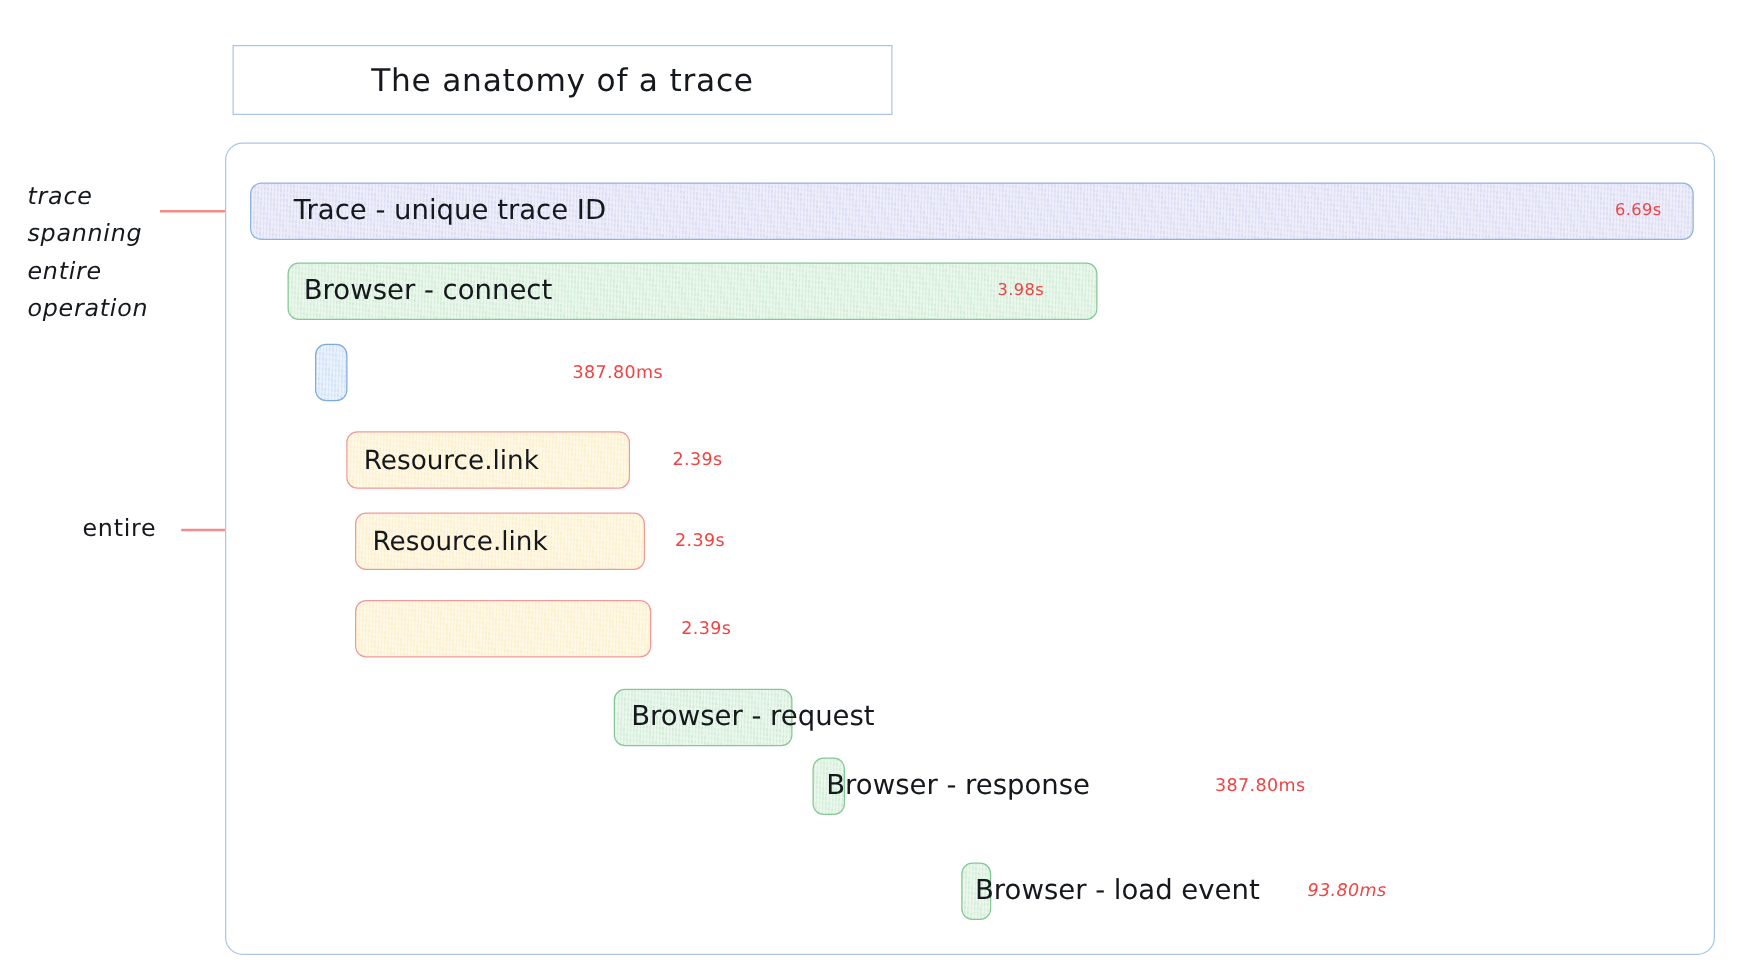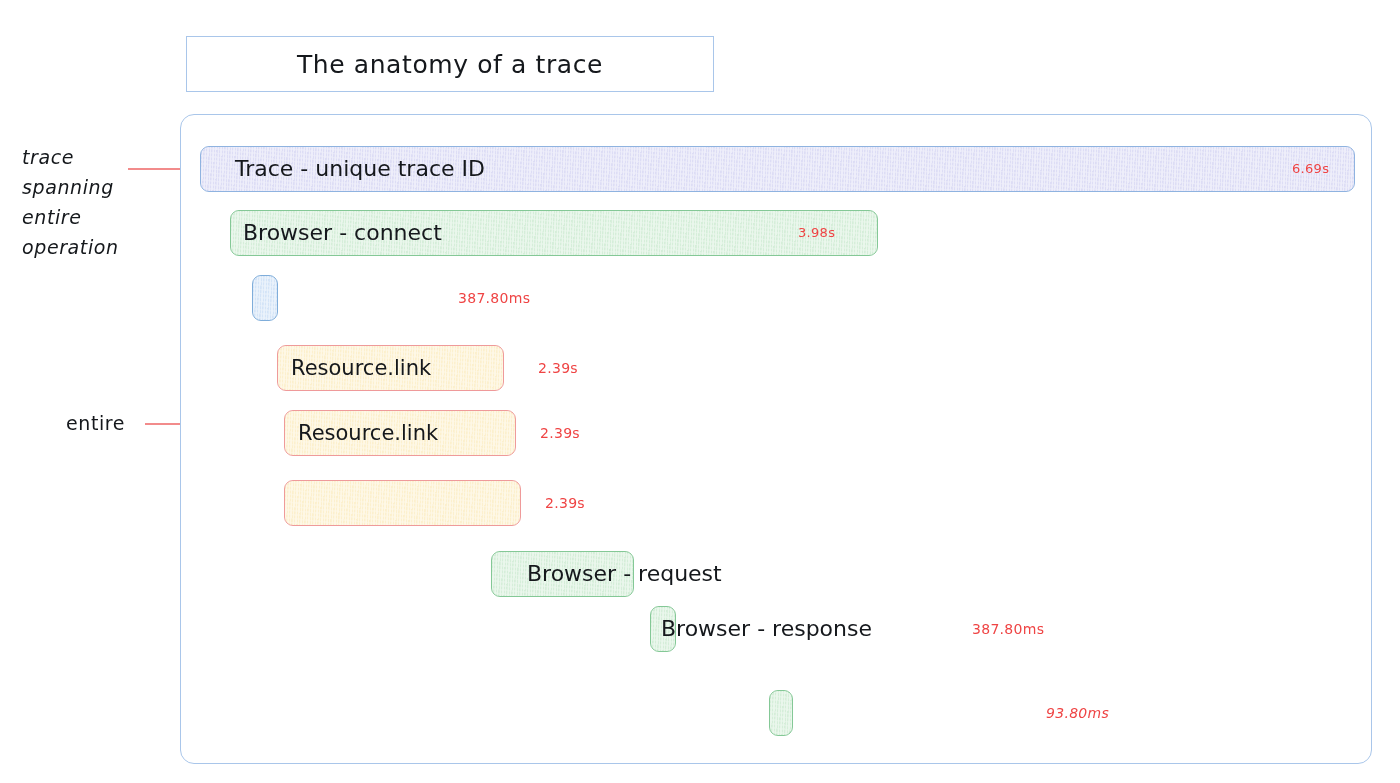--- a/index.html
+++ b/index.html
@@ -205,26 +205,27 @@
   <div class="duration" style="left:540px;">2.39s</div>
 </div>
 
 <div class="row" style="top:480px;">
   <div class="bar yellow" style="left:284px; width:237px;"></div>
   <div class="duration" style="left:545px;">2.39s</div>
 </div>
 
 <div class="row" style="top:551px;">
   <div class="bar green" style="left:491px; width:143px;"></div>
-  <div class="bar-label" style="left:527px;">Browser - request</div>
+  <div class="bar-label" style="left:505px;">Browser - request</div>
   <div class="duration" style="left:745px;"></div>
 </div>
 
 <div class="row" style="top:606px;margin-left:20px;">
   <div class="bar green" style="left:630px; width:26px;"></div>
   <div class="bar-label" style="left:641px;">Browser - response</div>
   <div class="duration" style="left:952px;">387.80ms</div>
 </div>
 
 <div class="row" style="top:690px;">
   <div class="bar green" style="left:769px; width:24px;"></div>
+  <div class="bar-label" style="left:780px;">Browser - load event</div>
   <div class="duration" style="left:1046px;font-style:italic;">93.80ms</div>
 </div>
 
 </body></html>

